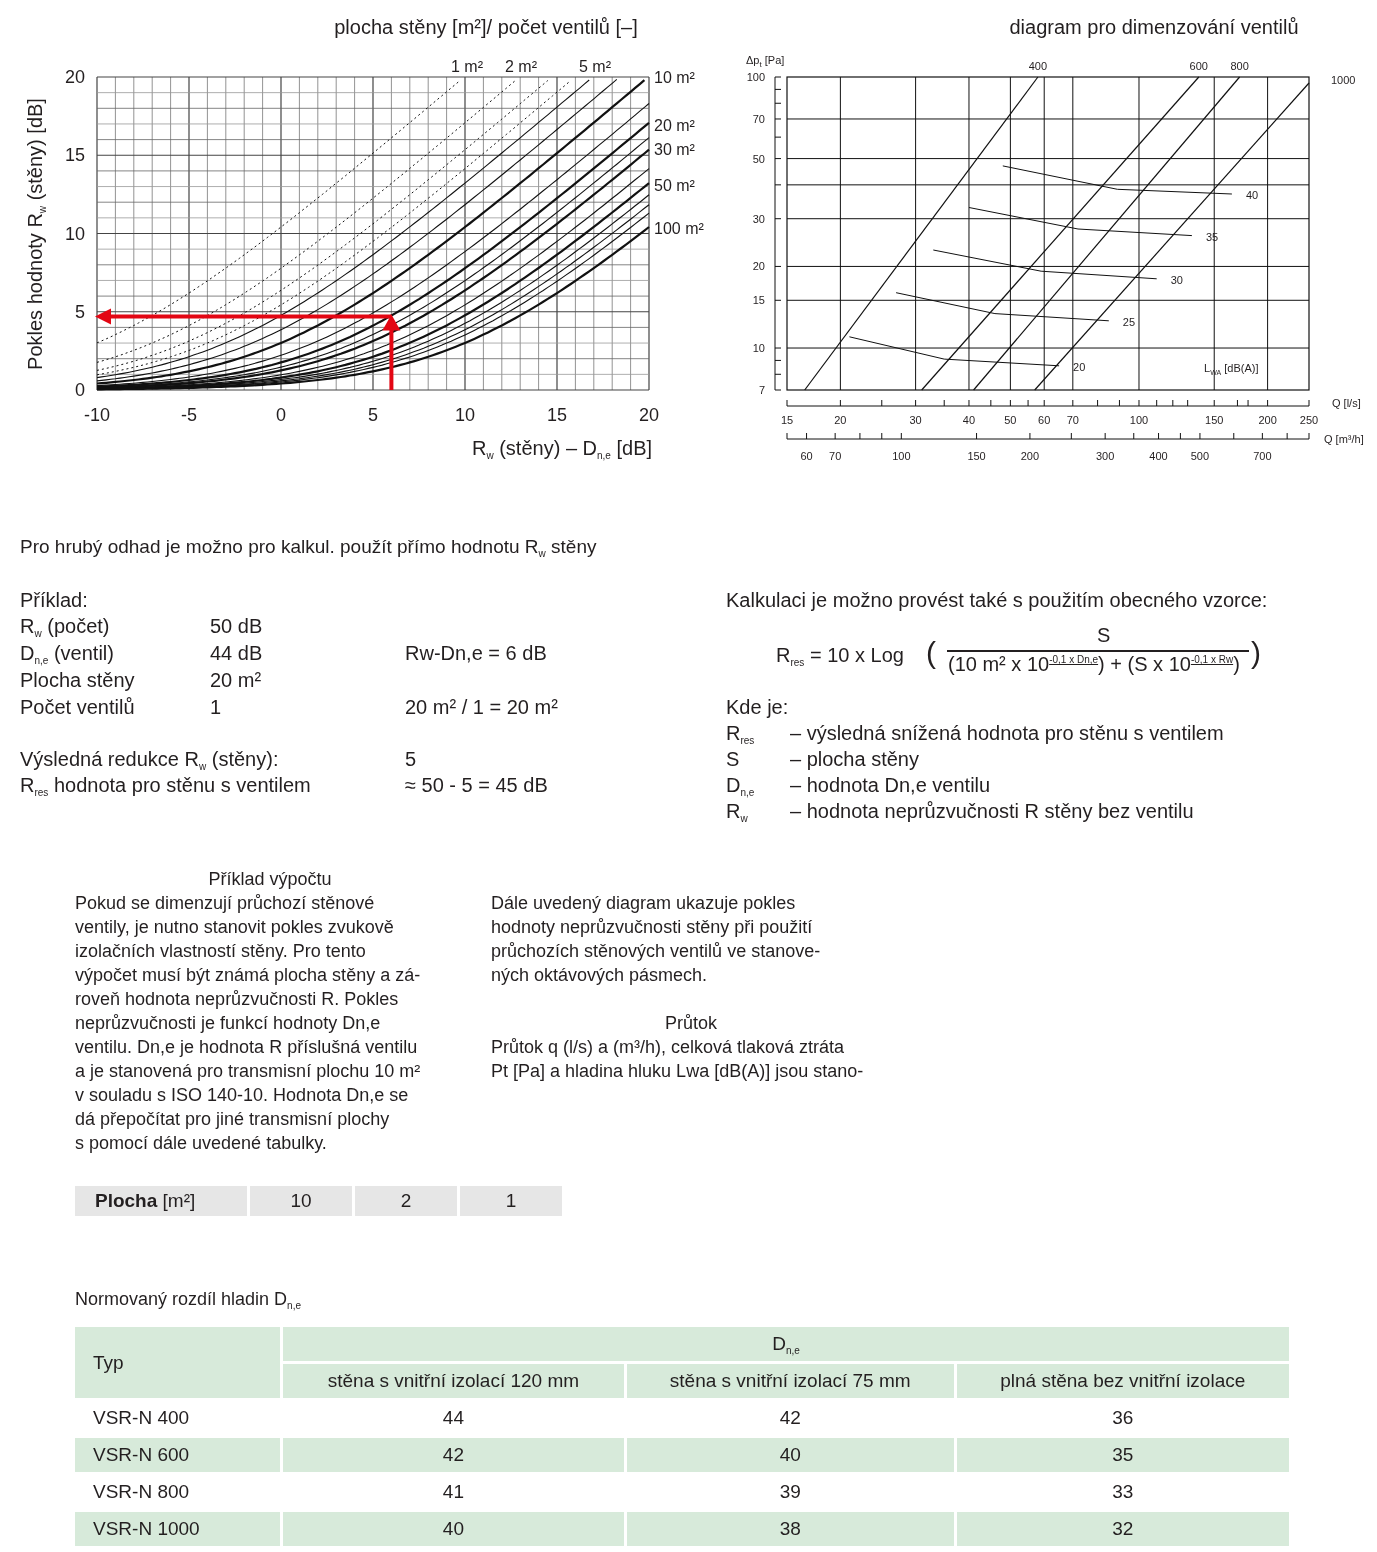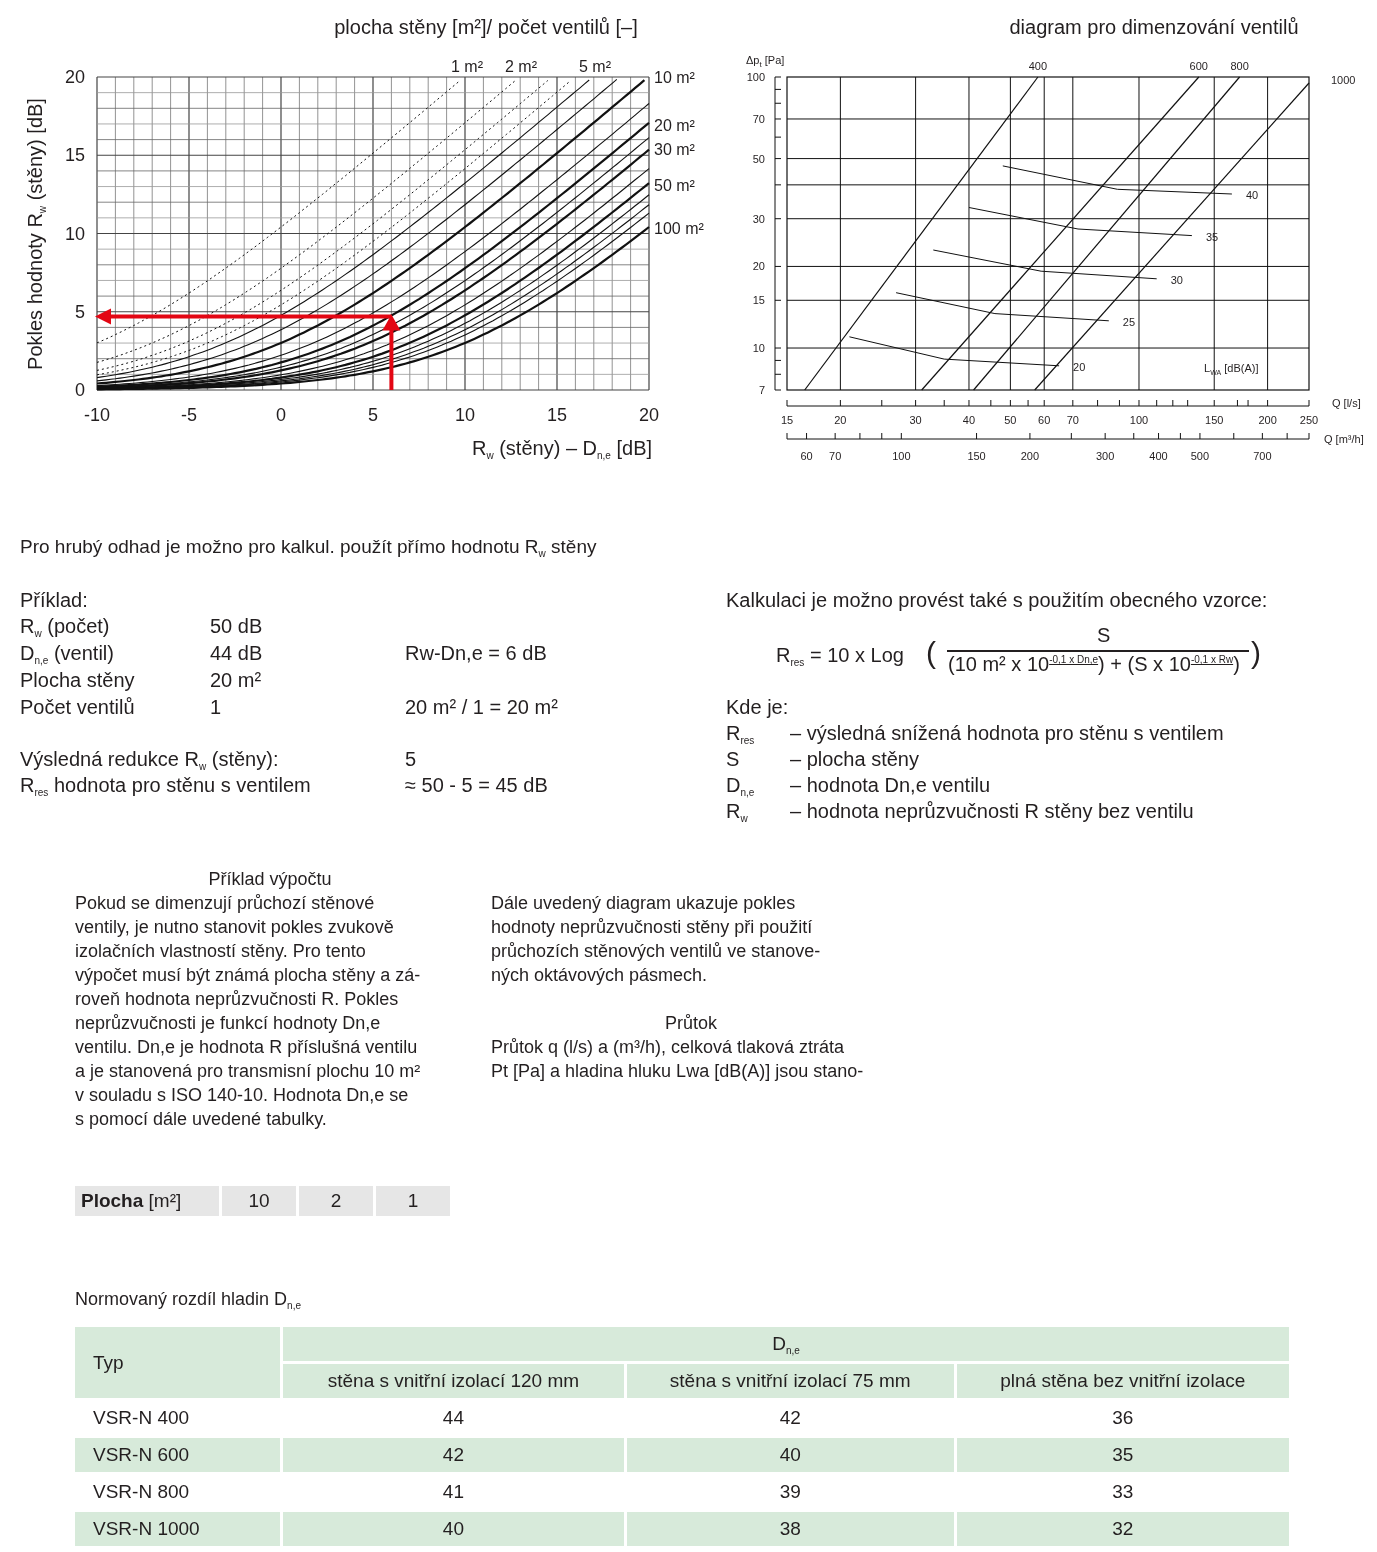--- a/index.html
+++ b/index.html
@@ -9,21 +9,21 @@
   svg text { font-family: "Liberation Sans", sans-serif; fill: #231f20; }
   .t20 { font-size: 20px; }
   .row { position: absolute; font-size: 20px; white-space: nowrap; }
   .bold { font-weight: normal; text-align: center; }
   sub.s { font-size: 10px; vertical-align: -4px; }
   sup.s { font-size: 10px; vertical-align: 8px; text-decoration: underline; }
   .para { position: absolute; font-size: 18px; line-height: 24px; }
   .para p { margin: 0; }
   table { border-collapse: separate; border-spacing: 3px; }
   .ktab { position: absolute; left: 72px; top: 1183px; font-size: 19px; }
-  .ktab td { padding: 2px 6px; height: 26px; }
+  .ktab td { padding: 2px 20px; height: 26px; }
   .ktab .gray td { background: #e6e6e6; }
   .dtab { position: absolute; left: 72px; top: 1324px; font-size: 19px; width: 1220px; }
   .dtab td { height: 32px; text-align: center; }
   .dtab .g { background: #d7eada; }
   .dtab .lft { text-align: left; padding-left: 18px; }
 </style>
 </head>
 <body>
 
 <svg class="abs" style="left:0;top:0" width="720" height="470">
@@ -314,20 +314,21 @@
   <div id="calc-lines">
       <p>Pokud se dimenzují průchozí stěnové</p>
       <p>ventily, je nutno stanovit pokles zvukově</p>
       <p>izolačních vlastností stěny. Pro tento</p>
       <p>výpočet musí být známá plocha stěny a zá-</p>
       <p>roveň hodnota neprůzvučnosti R. Pokles</p>
       <p>neprůzvučnosti je funkcí hodnoty Dn,e</p>
       <p>ventilu. Dn,e je hodnota R příslušná ventilu</p>
       <p>a je stanovená pro transmisní plochu 10 m²</p>
       <p>v souladu s ISO 140-10. Hodnota Dn,e se</p>
+      <p>dá přepočítat pro jiné transmisní plochy</p>
       <p>s pomocí dále uvedené tabulky.</p>
     </div>
 </div>
 <div class="para" style="left:491px;top:891px;width:400px">
   <div id="diag-lines">
       <p>Dále uvedený diagram ukazuje pokles</p>
       <p>hodnoty neprůzvučnosti stěny při použití</p>
       <p>průchozích stěnových ventilů ve stanove-</p>
       <p>ných oktávových pásmech.</p>
     </div>

